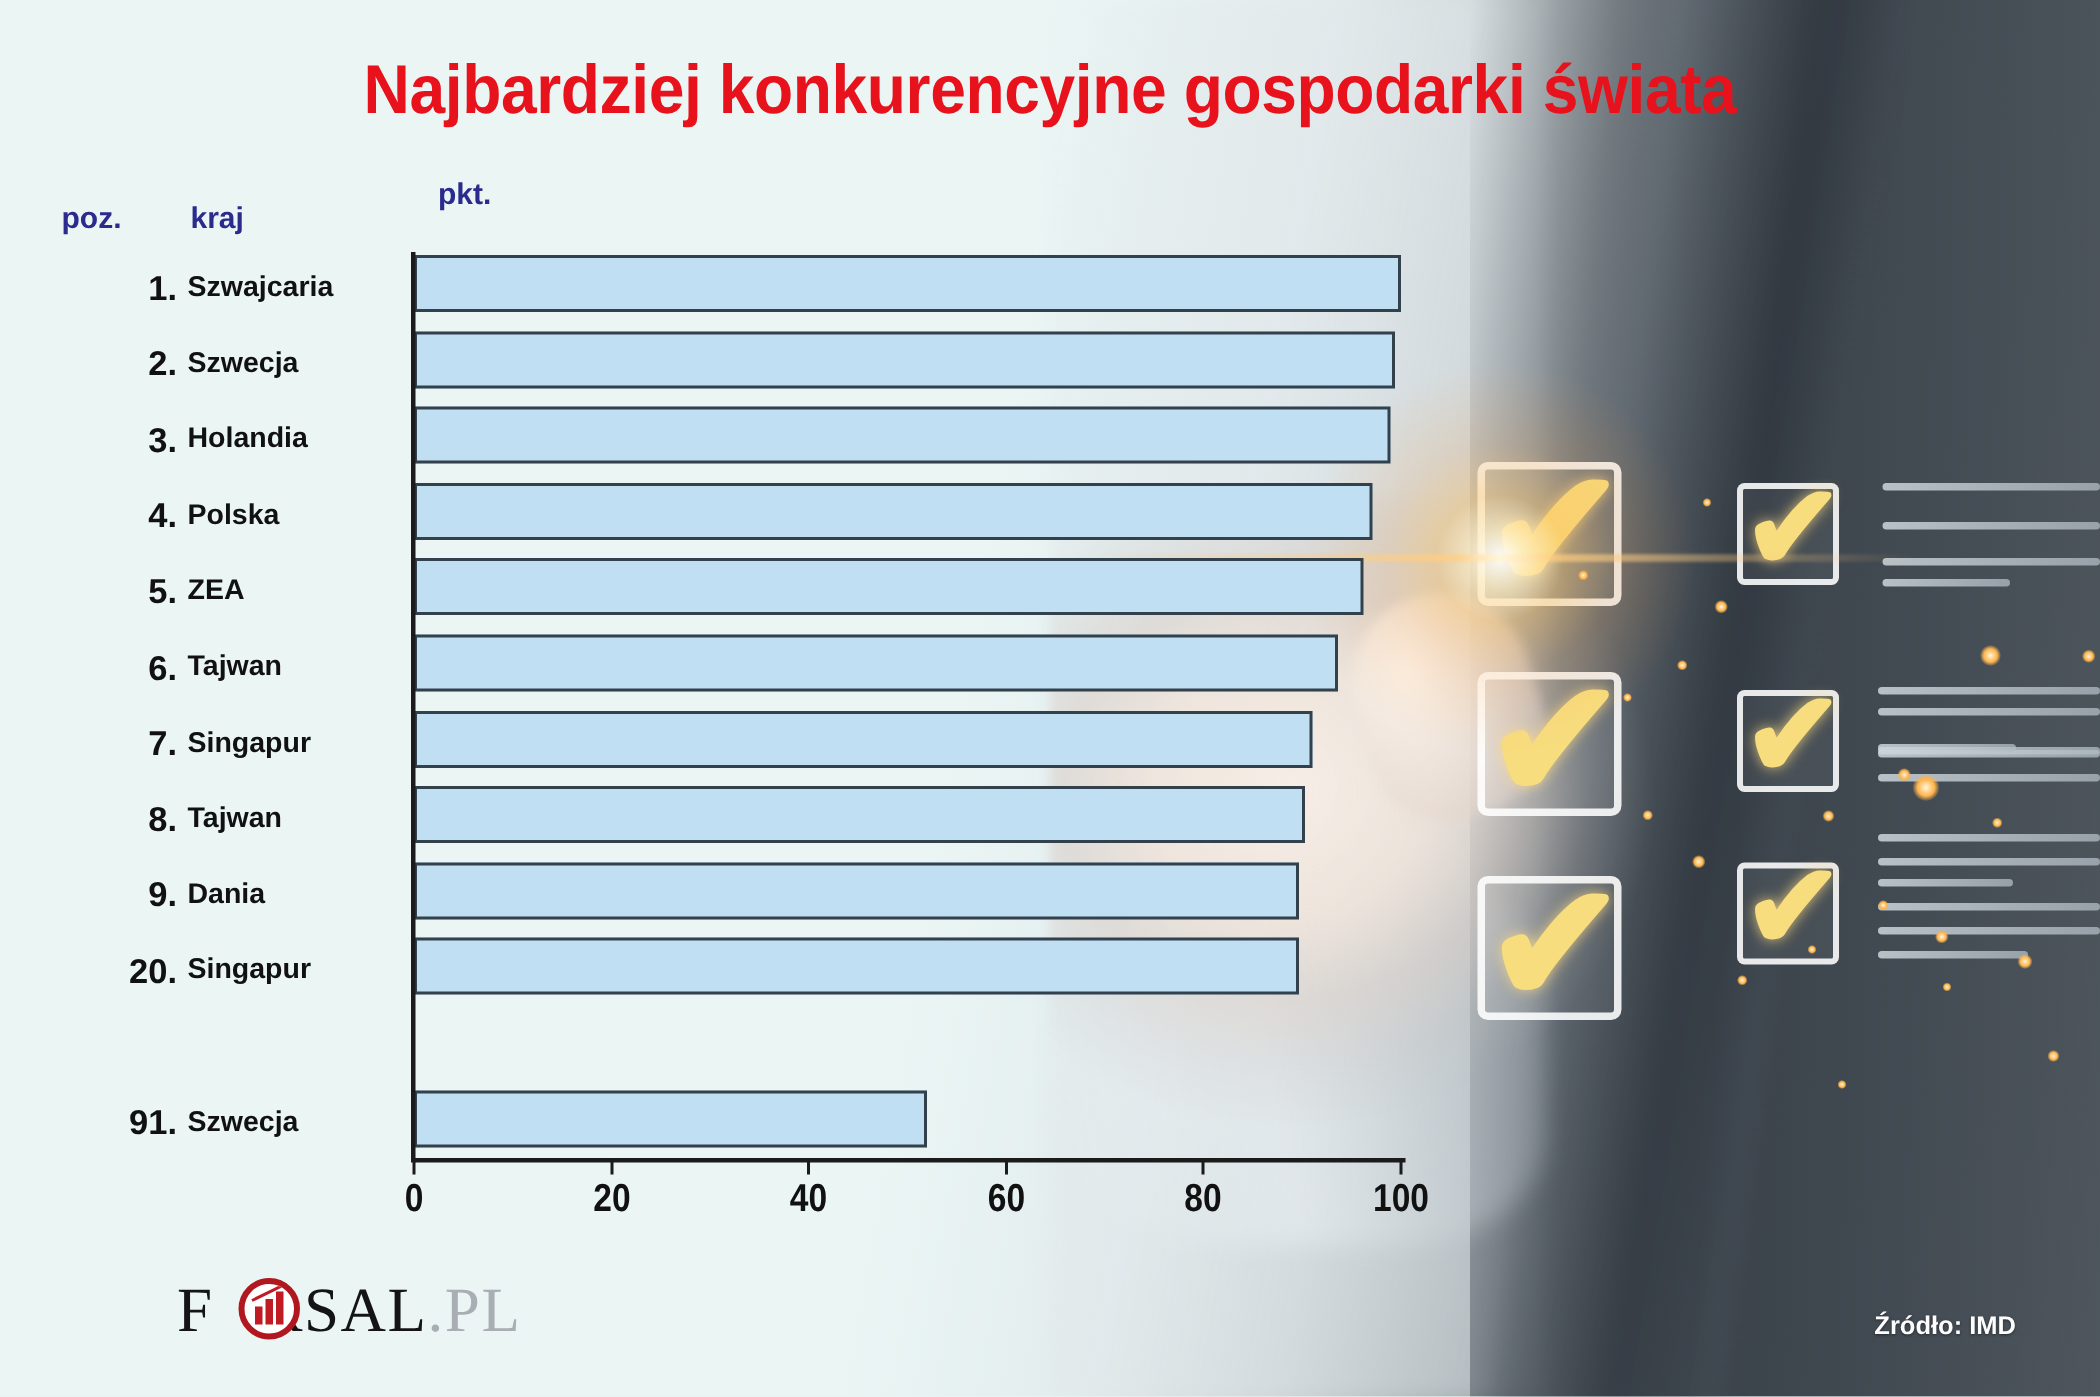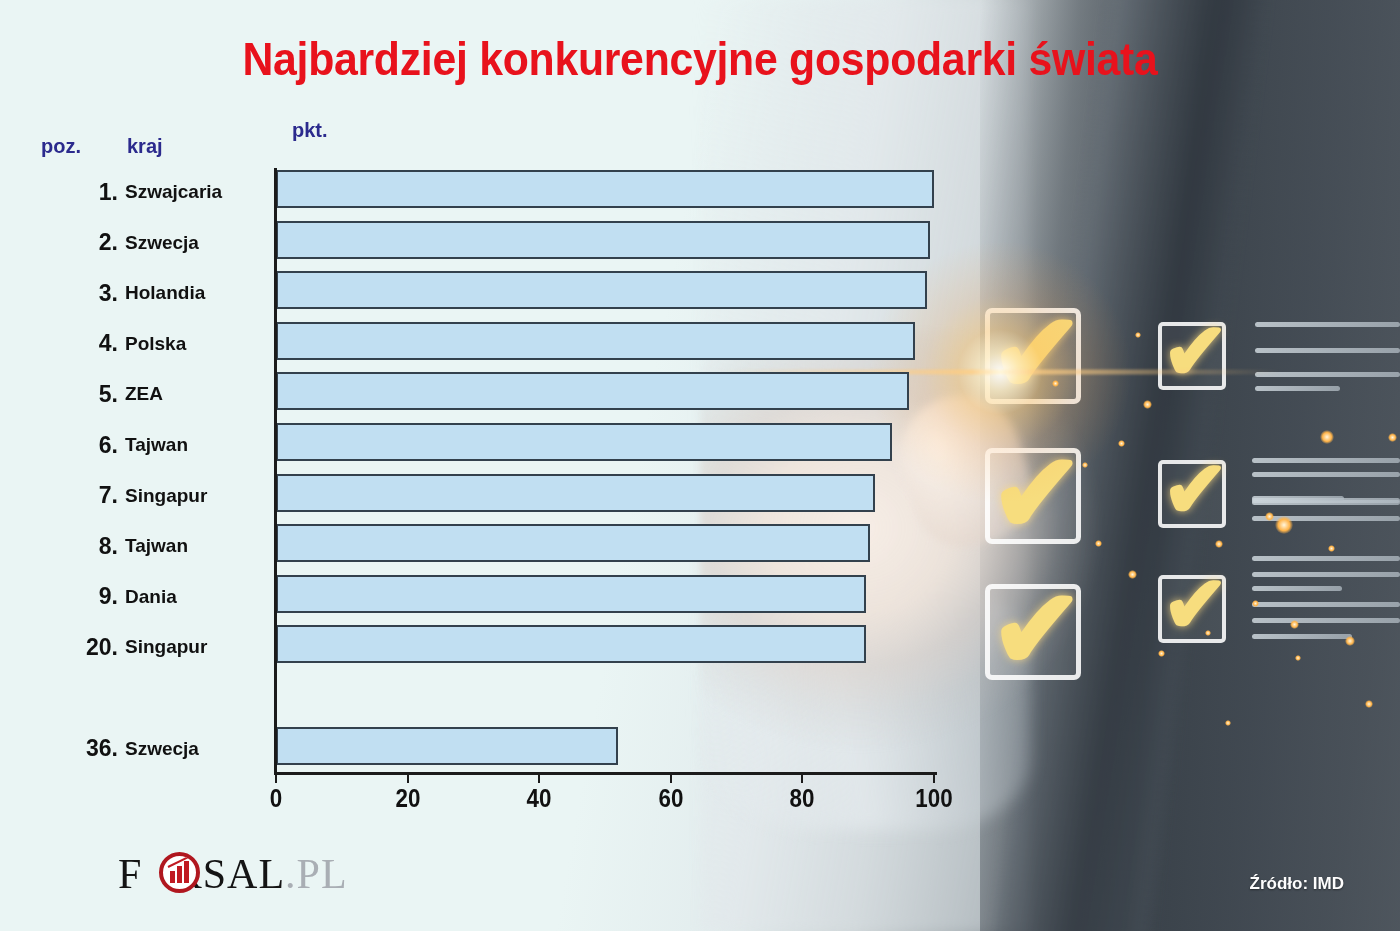--- a/index.html
+++ b/index.html
@@ -319,21 +319,21 @@
       <div class="row" style="top: 625.4px;">
         <div class="rank">20.</div>
         <div class="country">Singapur</div>
       </div>
       <div class="bar" title="Holandia: 89.6" style="left: 276px; top: 625.4px; width: 589.568px; height: 38px;"></div>
       <div class="row" style="top: 676px;">
         <div class="rank"></div>
         <div class="country"></div>
       </div>
       <div class="row" style="top: 726.6px;">
-        <div class="rank">36.</div>
+        <div class="rank">91.</div>
         <div class="country">Szwecja</div>
       </div>
       <div class="bar" title="Polska: 52" style="left: 276px; top: 726.6px; width: 342.16px; height: 38px;"></div>
     </div>
 
   <div id="axis-v"></div>
   <div id="axis-h"></div>
   <div id="ticks-layer">
       <div class="tick" style="left: 275px;"></div>
       <div class="tlabel" style="left: 276px;">0</div>

